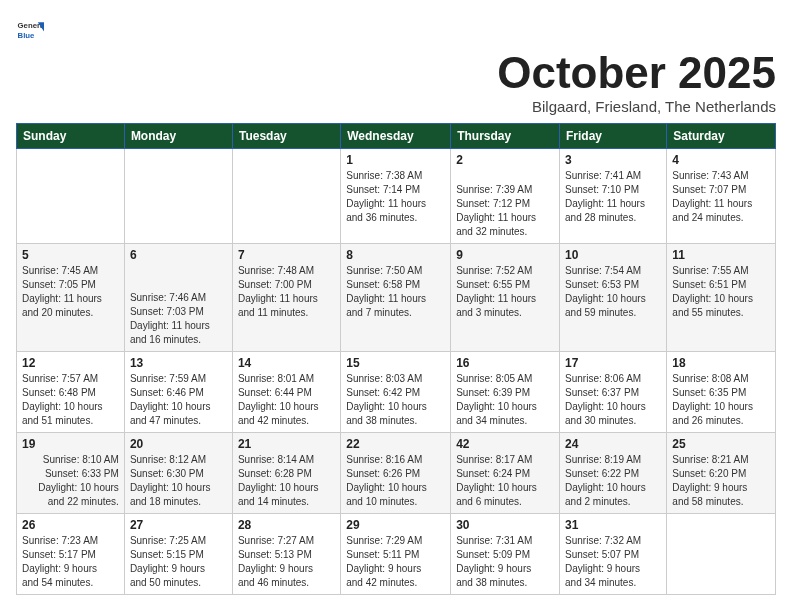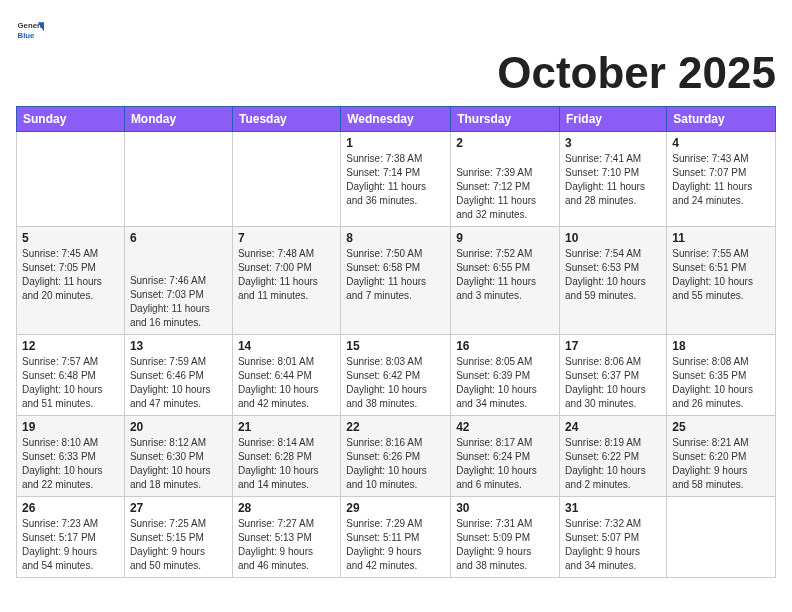--- a/index.html
+++ b/index.html
@@ -37,21 +37,21 @@
     .location {
       font-size: 15px;
       color: #444;
     }
     .calendar {
       width: 100%;
       border-collapse: collapse;
       border: 1px solid #ccc;
     }
     .calendar th {
-      background: #8b5cf6;
+      background: #14532d;
       color: #fff;
       font-size: 12px;
       font-weight: bold;
       text-align: left;
       padding: 5px 6px;
       border: 1px solid #2b5fad;
     }
     .calendar td {
       vertical-align: top;
       border: 1px solid #ccc;
@@ -86,20 +86,21 @@
 <div class="header">
   <div class="logo">
     <svg class="logo-icon" viewBox="0 0 36 36" xmlns="http://www.w3.org/2000/svg">
       <text x="2" y="16" font-size="10" font-weight="bold" fill="#333">General</text>
       <text x="2" y="28" font-size="10" font-weight="bold" fill="#1a5fb4">Blue</text>
       <polygon points="28,8 36,8 36,20" fill="#1a5fb4"></polygon>
     </svg>
   </div>
   <div class="title-block">
     <div class="month-title">October 2025</div>
+    <div class="location">Bilgaard, Friesland, The Netherlands</div>
   </div>
 </div>
 
 <table class="calendar">
   <thead>
     <tr>
     <th>Sunday</th>
         <th>Monday</th>
         <th>Tuesday</th>
         <th>Wednesday</th>
@@ -240,21 +241,21 @@
           <span class="day-number">18</span>
           <div class="day-info" style="white-space: pre-line;">Sunrise: 8:08 AM
 Sunset: 6:35 PM
 Daylight: 10 hours
 and 26 minutes.</div>
         </td>
       </tr>
       <tr>
         <td>
           <span class="day-number">19</span>
-          <div class="day-info" style="white-space: pre-line;">Sunrise: 8:10 AM
+          <div class="day-info" style="white-space: pre-line; text-align: right;">Sunrise: 8:10 AM
 Sunset: 6:33 PM
 Daylight: 10 hours
 and 22 minutes.</div>
         </td>
         <td>
           <span class="day-number">20</span>
           <div class="day-info" style="white-space: pre-line;">Sunrise: 8:12 AM
 Sunset: 6:30 PM
 Daylight: 10 hours
 and 18 minutes.</div>

